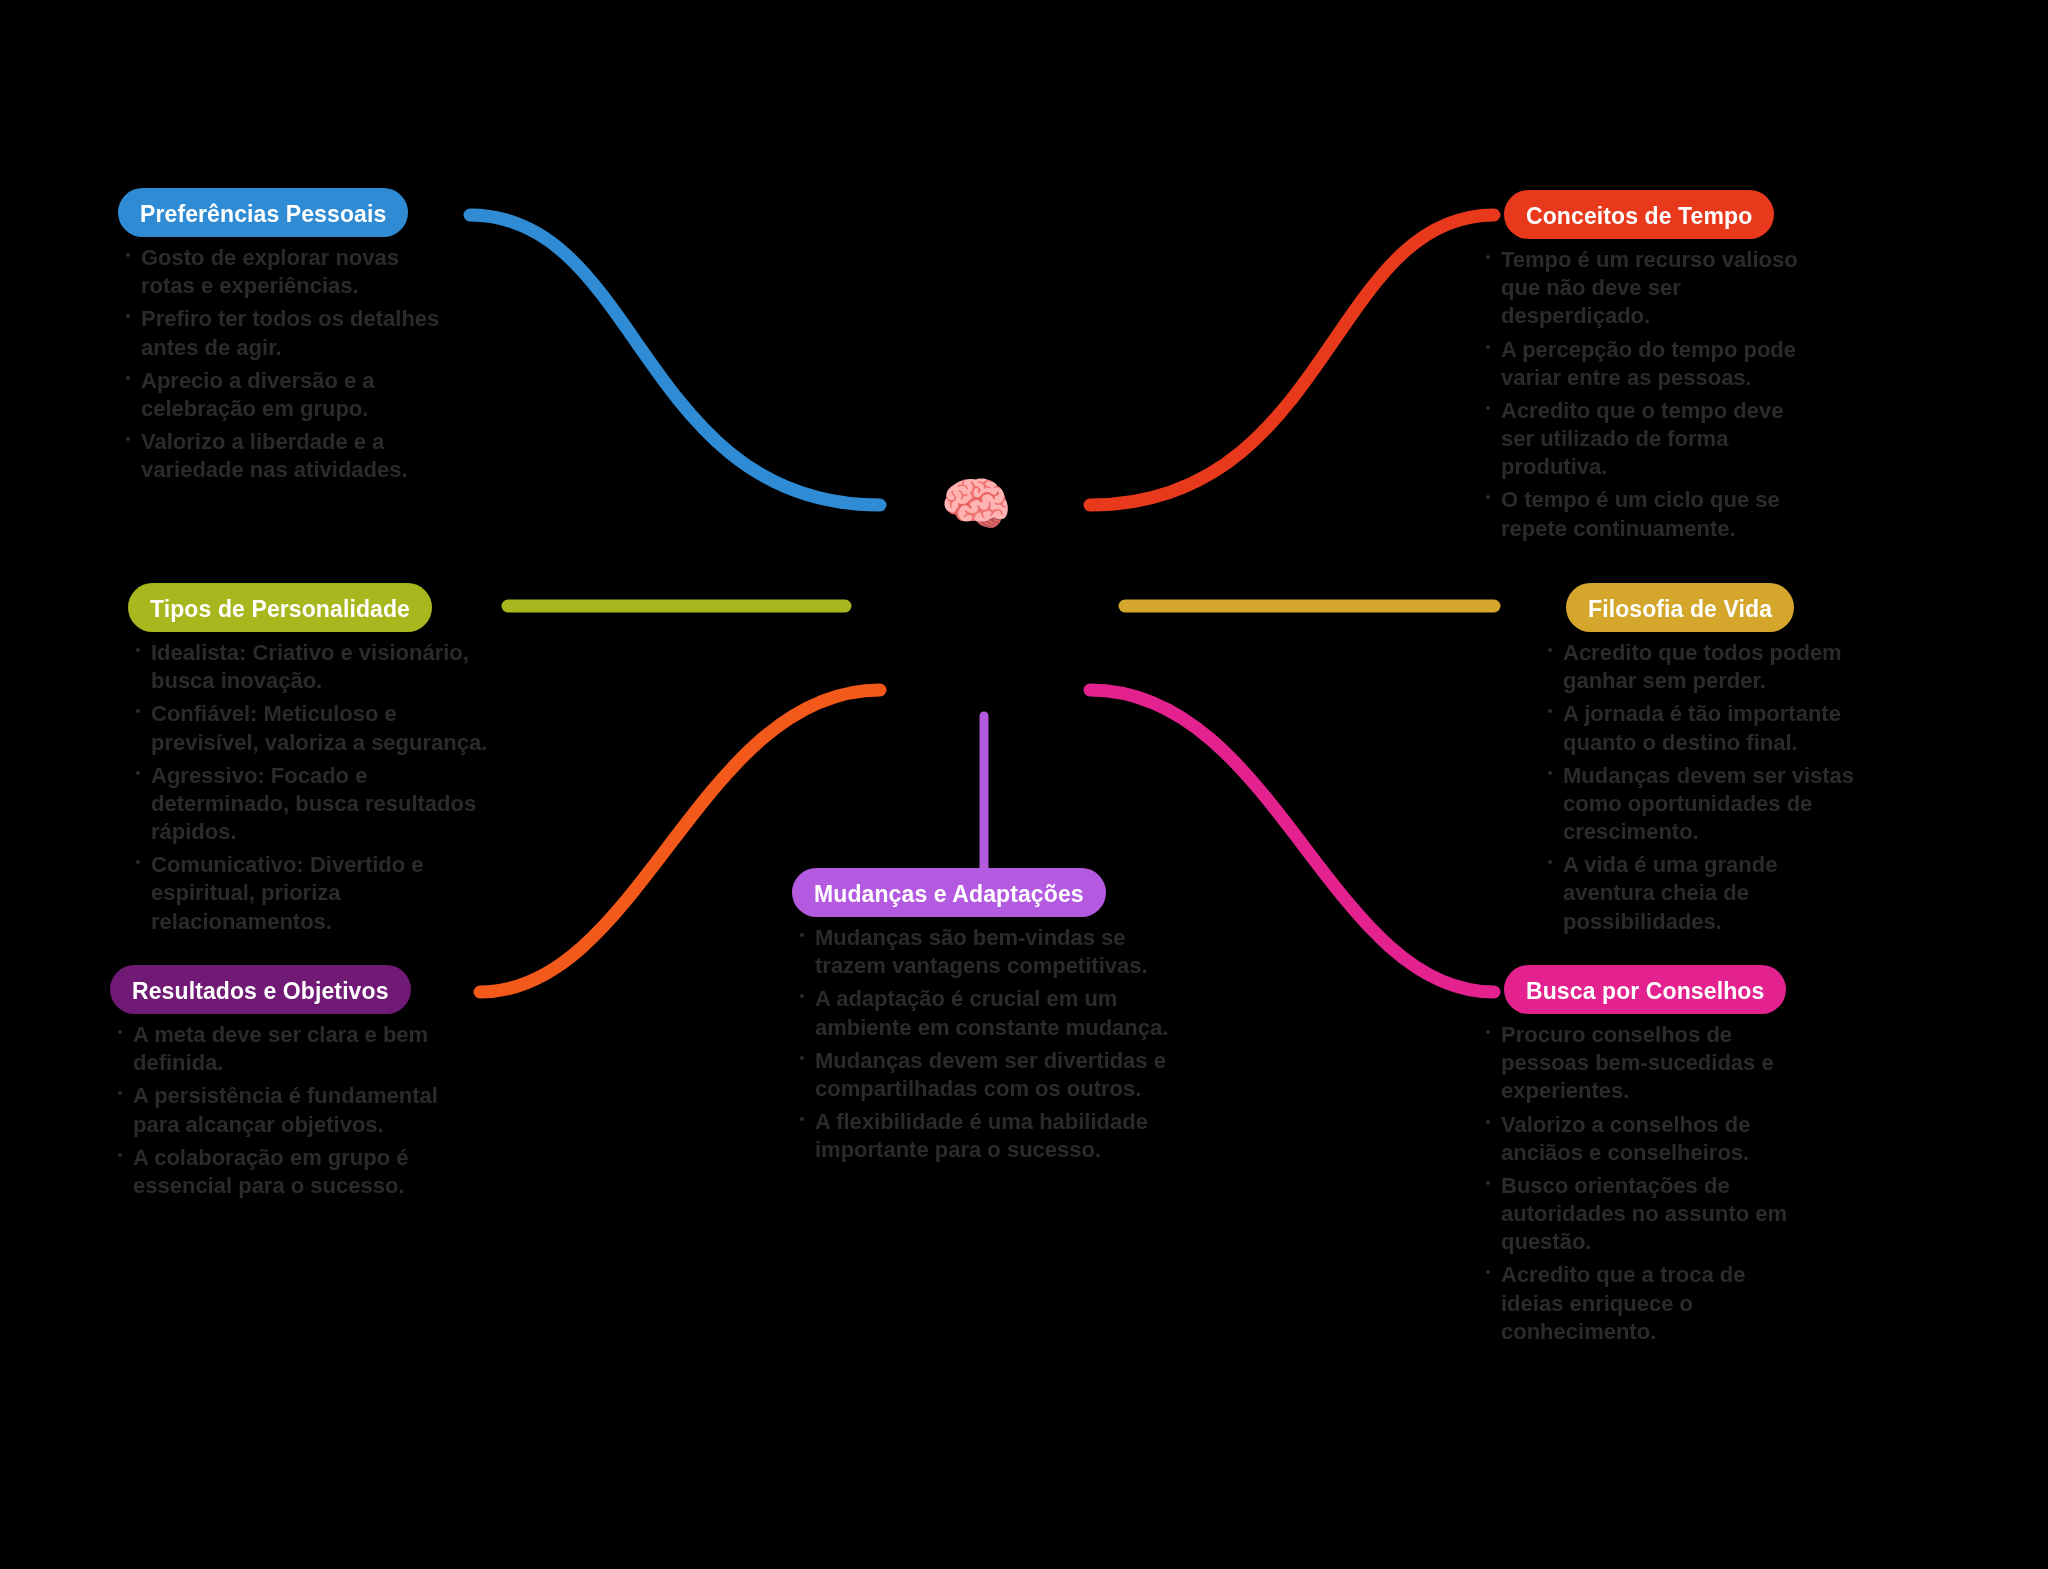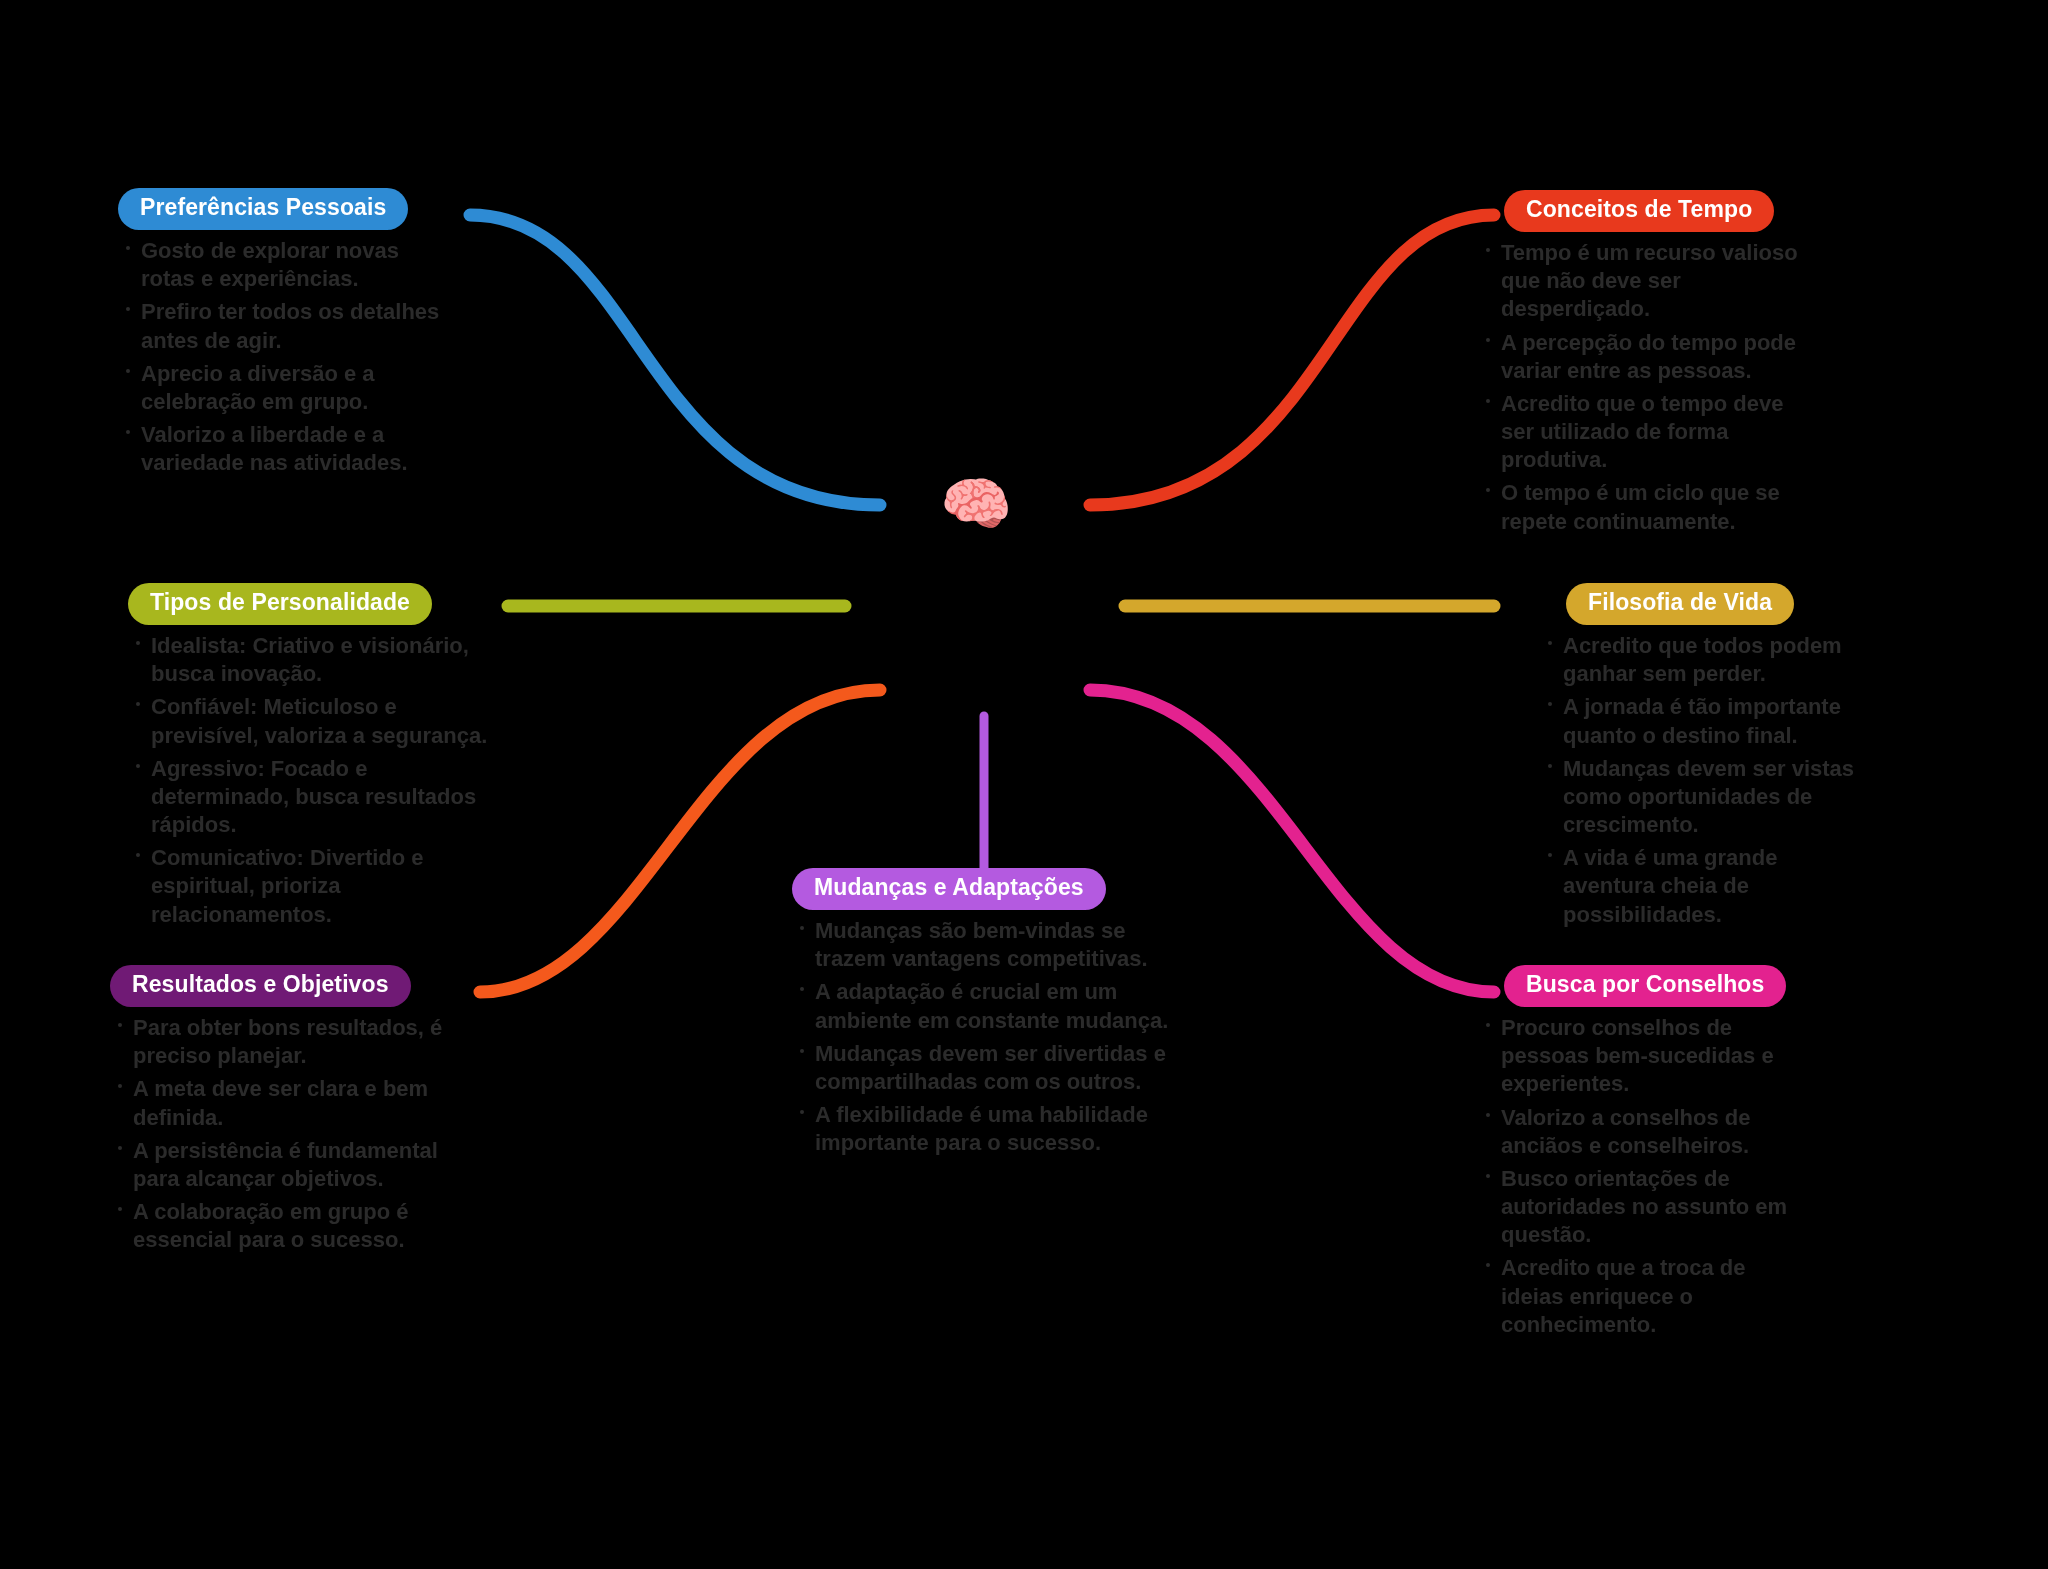--- a/index.html
+++ b/index.html
@@ -47,21 +47,21 @@
   
   .branch {
     position: absolute;
     width: 330px;
   }
   .branch.wide { width: 380px; }
 
   .branch-title {
     display: inline-block;
     border-radius: 26px;
-    padding: 7px 22px 11px 22px;
+    padding: 14px 22px 11px 22px;
     color: #ffffff;
     font-size: 23px;
     font-weight: bold;
     letter-spacing: .1px;
     white-space: nowrap;
     line-height: 1.05;
   }
 
   .branch-list {
     list-style: none;
@@ -162,21 +162,20 @@
       <li>Acredito que todos podem ganhar sem perder.</li>
       <li>A jornada é tão importante quanto o destino final.</li>
       <li>Mudanças devem ser vistas como oportunidades de crescimento.</li>
       <li>A vida é uma grande aventura cheia de possibilidades.</li>
     </ul>
   </div>
 
   <div class="branch wide" id="b-resultados">
     <div class="branch-title" style="background-color: #701a75;">Resultados e Objetivos</div>
     <ul class="branch-list">
-      <li>Para obter bons resultados, é preciso planejar.</li>
       <li>A meta deve ser clara e bem definida.</li>
       <li>A persistência é fundamental para alcançar objetivos.</li>
       <li>A colaboração em grupo é essencial para o sucesso.</li>
     </ul>
   </div>
 
   <div class="branch" id="b-mudancas">
     <div class="branch-title" style="background-color: rgb(180, 90, 224);">Mudanças e Adaptações</div>
     <ul class="branch-list">
       <li>Mudanças são bem-vindas se trazem vantagens competitivas.</li>

